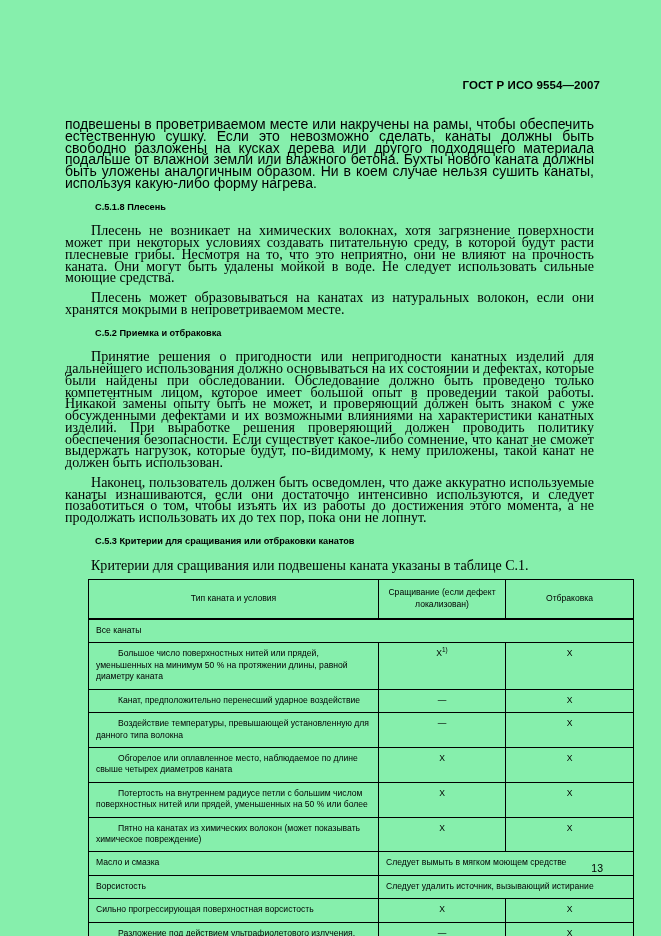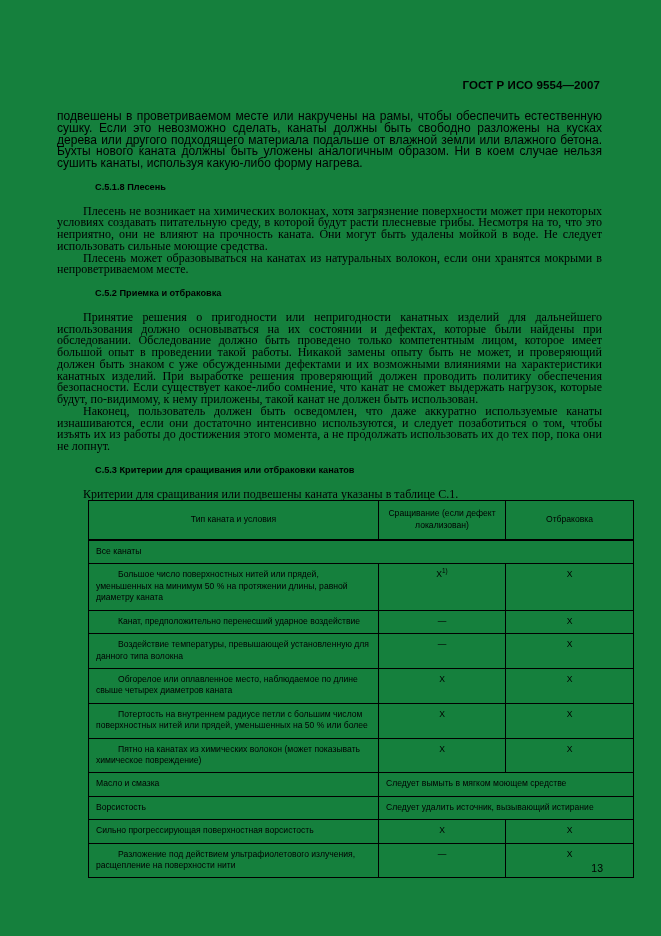--- a/index.html
+++ b/index.html
@@ -8,43 +8,43 @@
     background: #ffffff;
   }
   body {
     font-family: "Liberation Sans", sans-serif;
     color: #000000;
   }
   .page {
     position: relative;
     width: 661px;
     height: 936px;
-    background: #15803d;
+    background: #86efac;
     box-sizing: border-box;
     overflow: hidden;
   }
   .header {
     position: absolute;
     top: 79px;
     left: 0;
     right: 61px;
     text-align: right;
     font-size: 11.5px;
     font-weight: bold;
     letter-spacing: 0.1px;
   }
   .content {
     position: absolute;
     top: 111px;
     left: 57px;
     width: 545px;
   }
   p.body {
-    margin: 0;
-    font-size: 12px;
+    margin: 8px;
+    font-size: 14px;
     line-height: 11.75px;
     text-align: justify;
     text-indent: 0;
     letter-spacing: 0.02px;
   }
   p.body.indent {
     text-indent: 26px;
     font-family: Liberation Serif, serif;
   }
   .heading {

